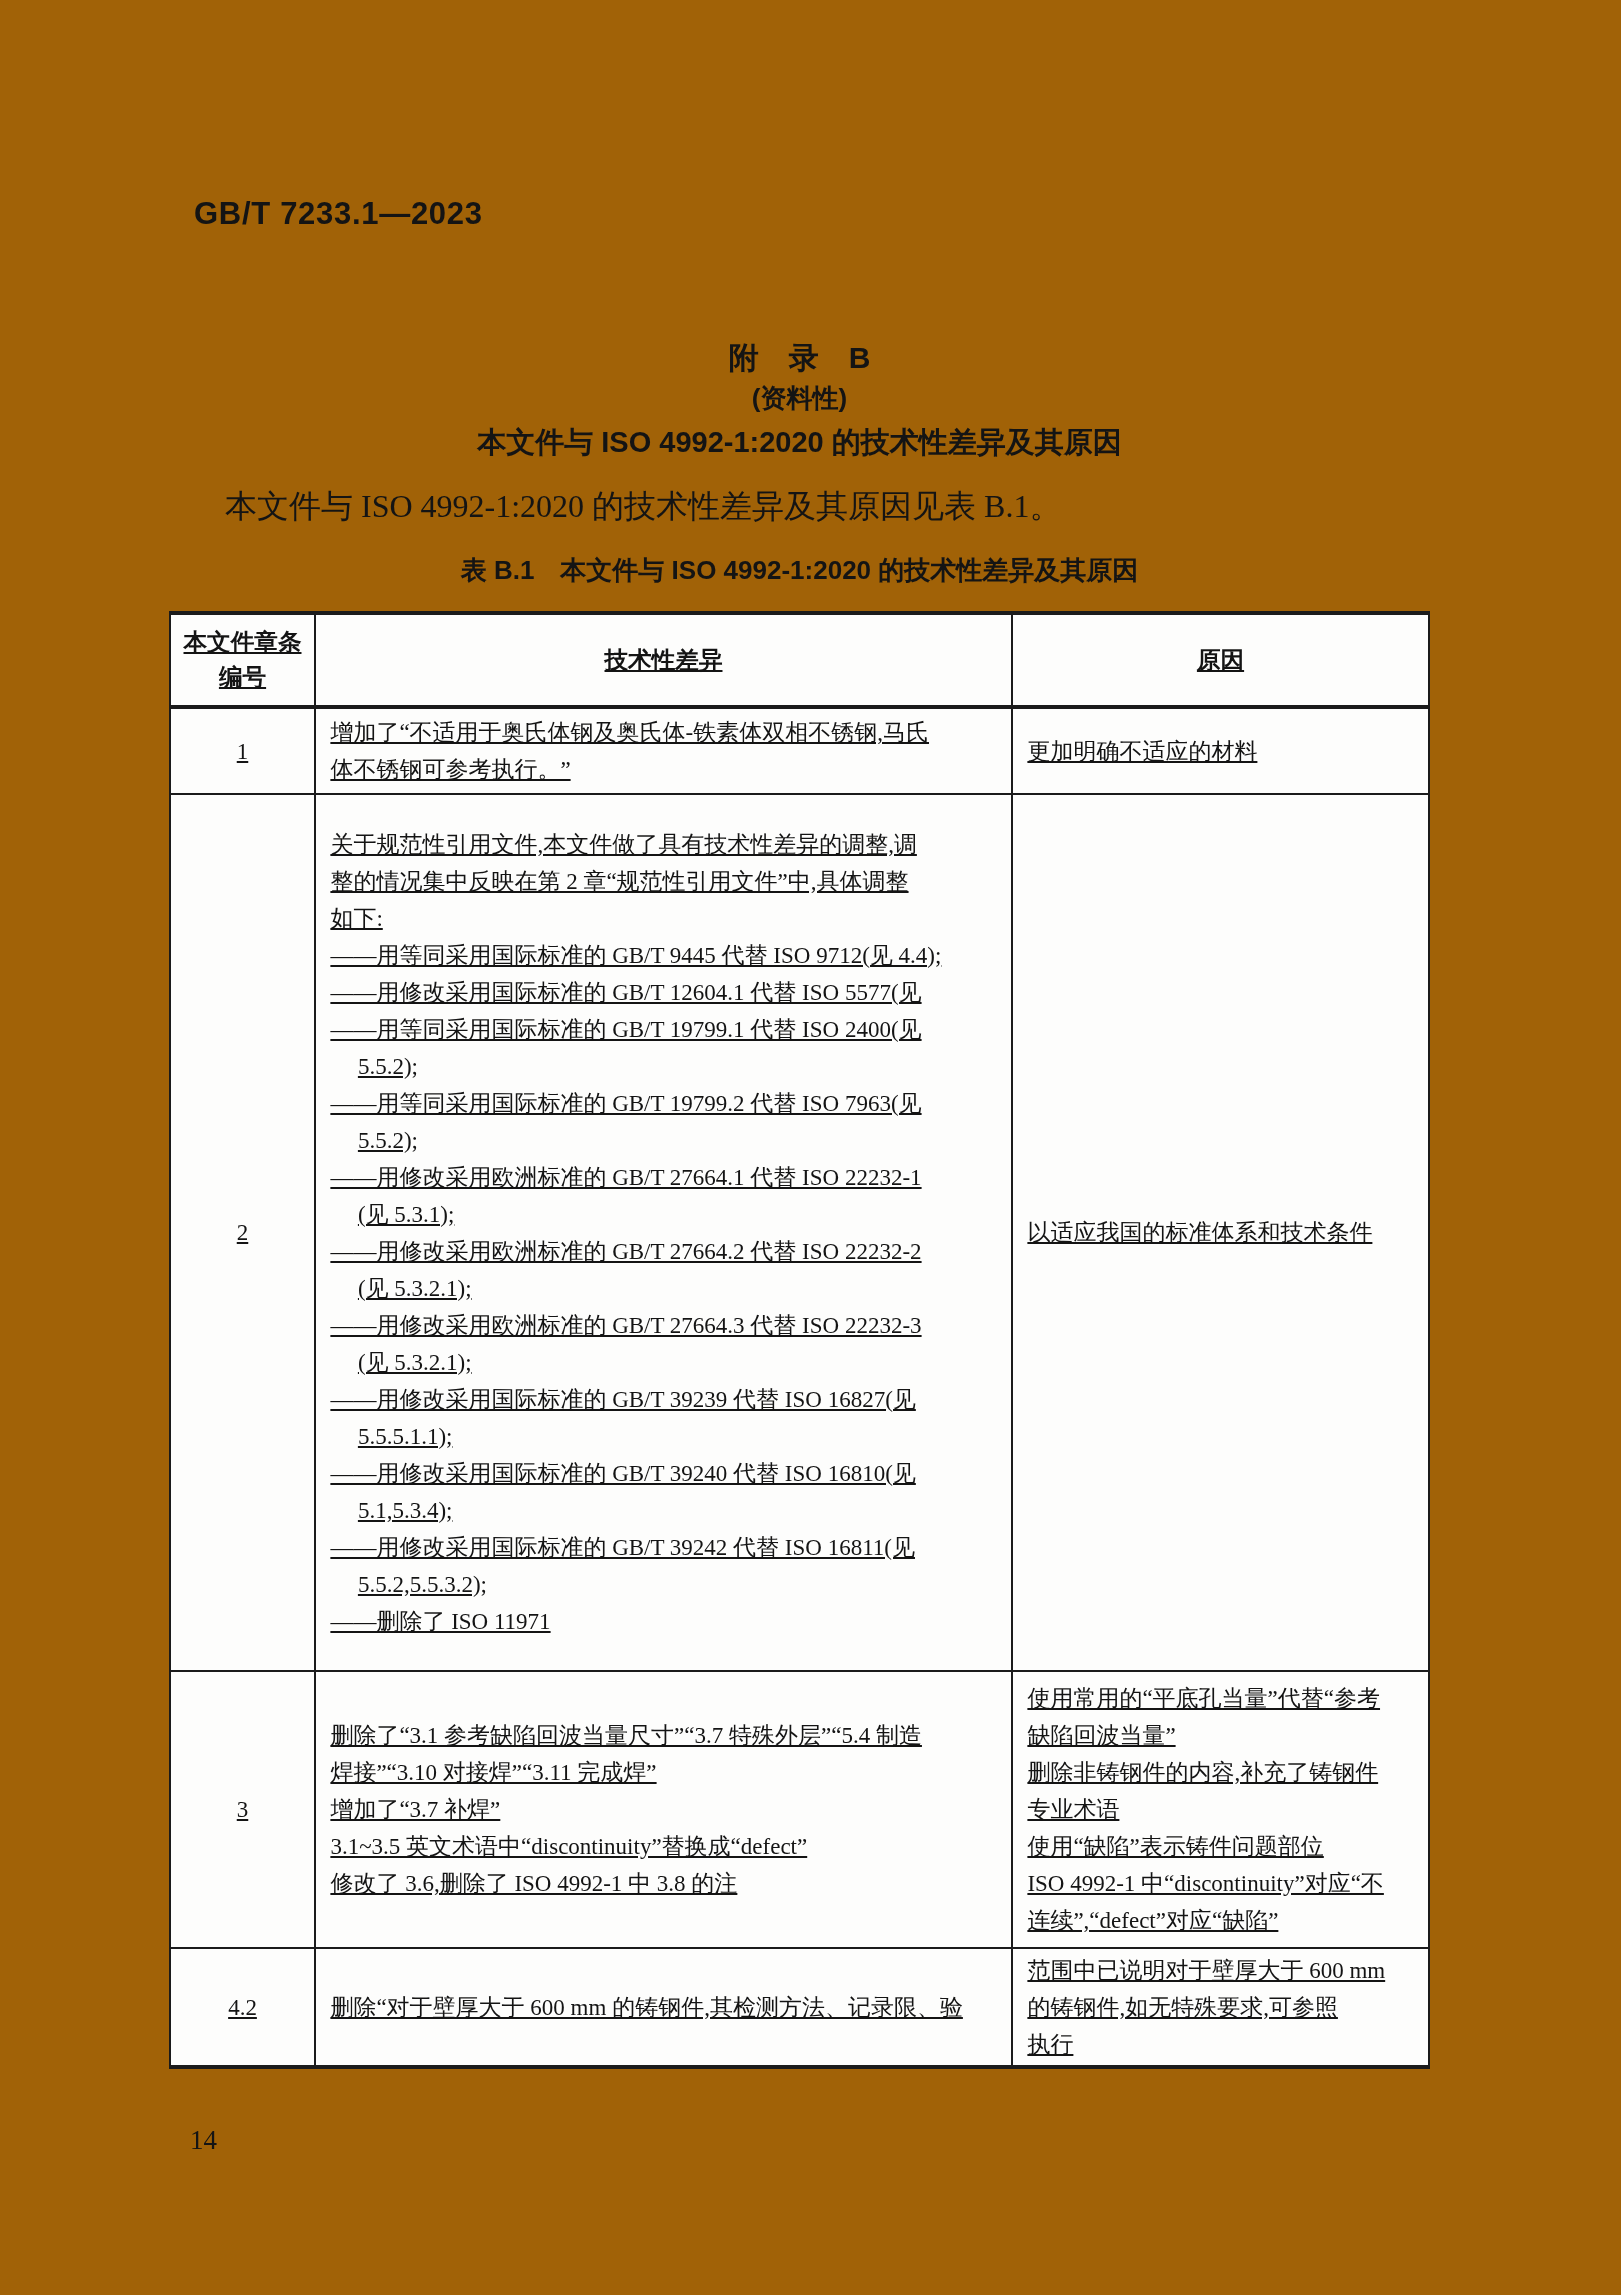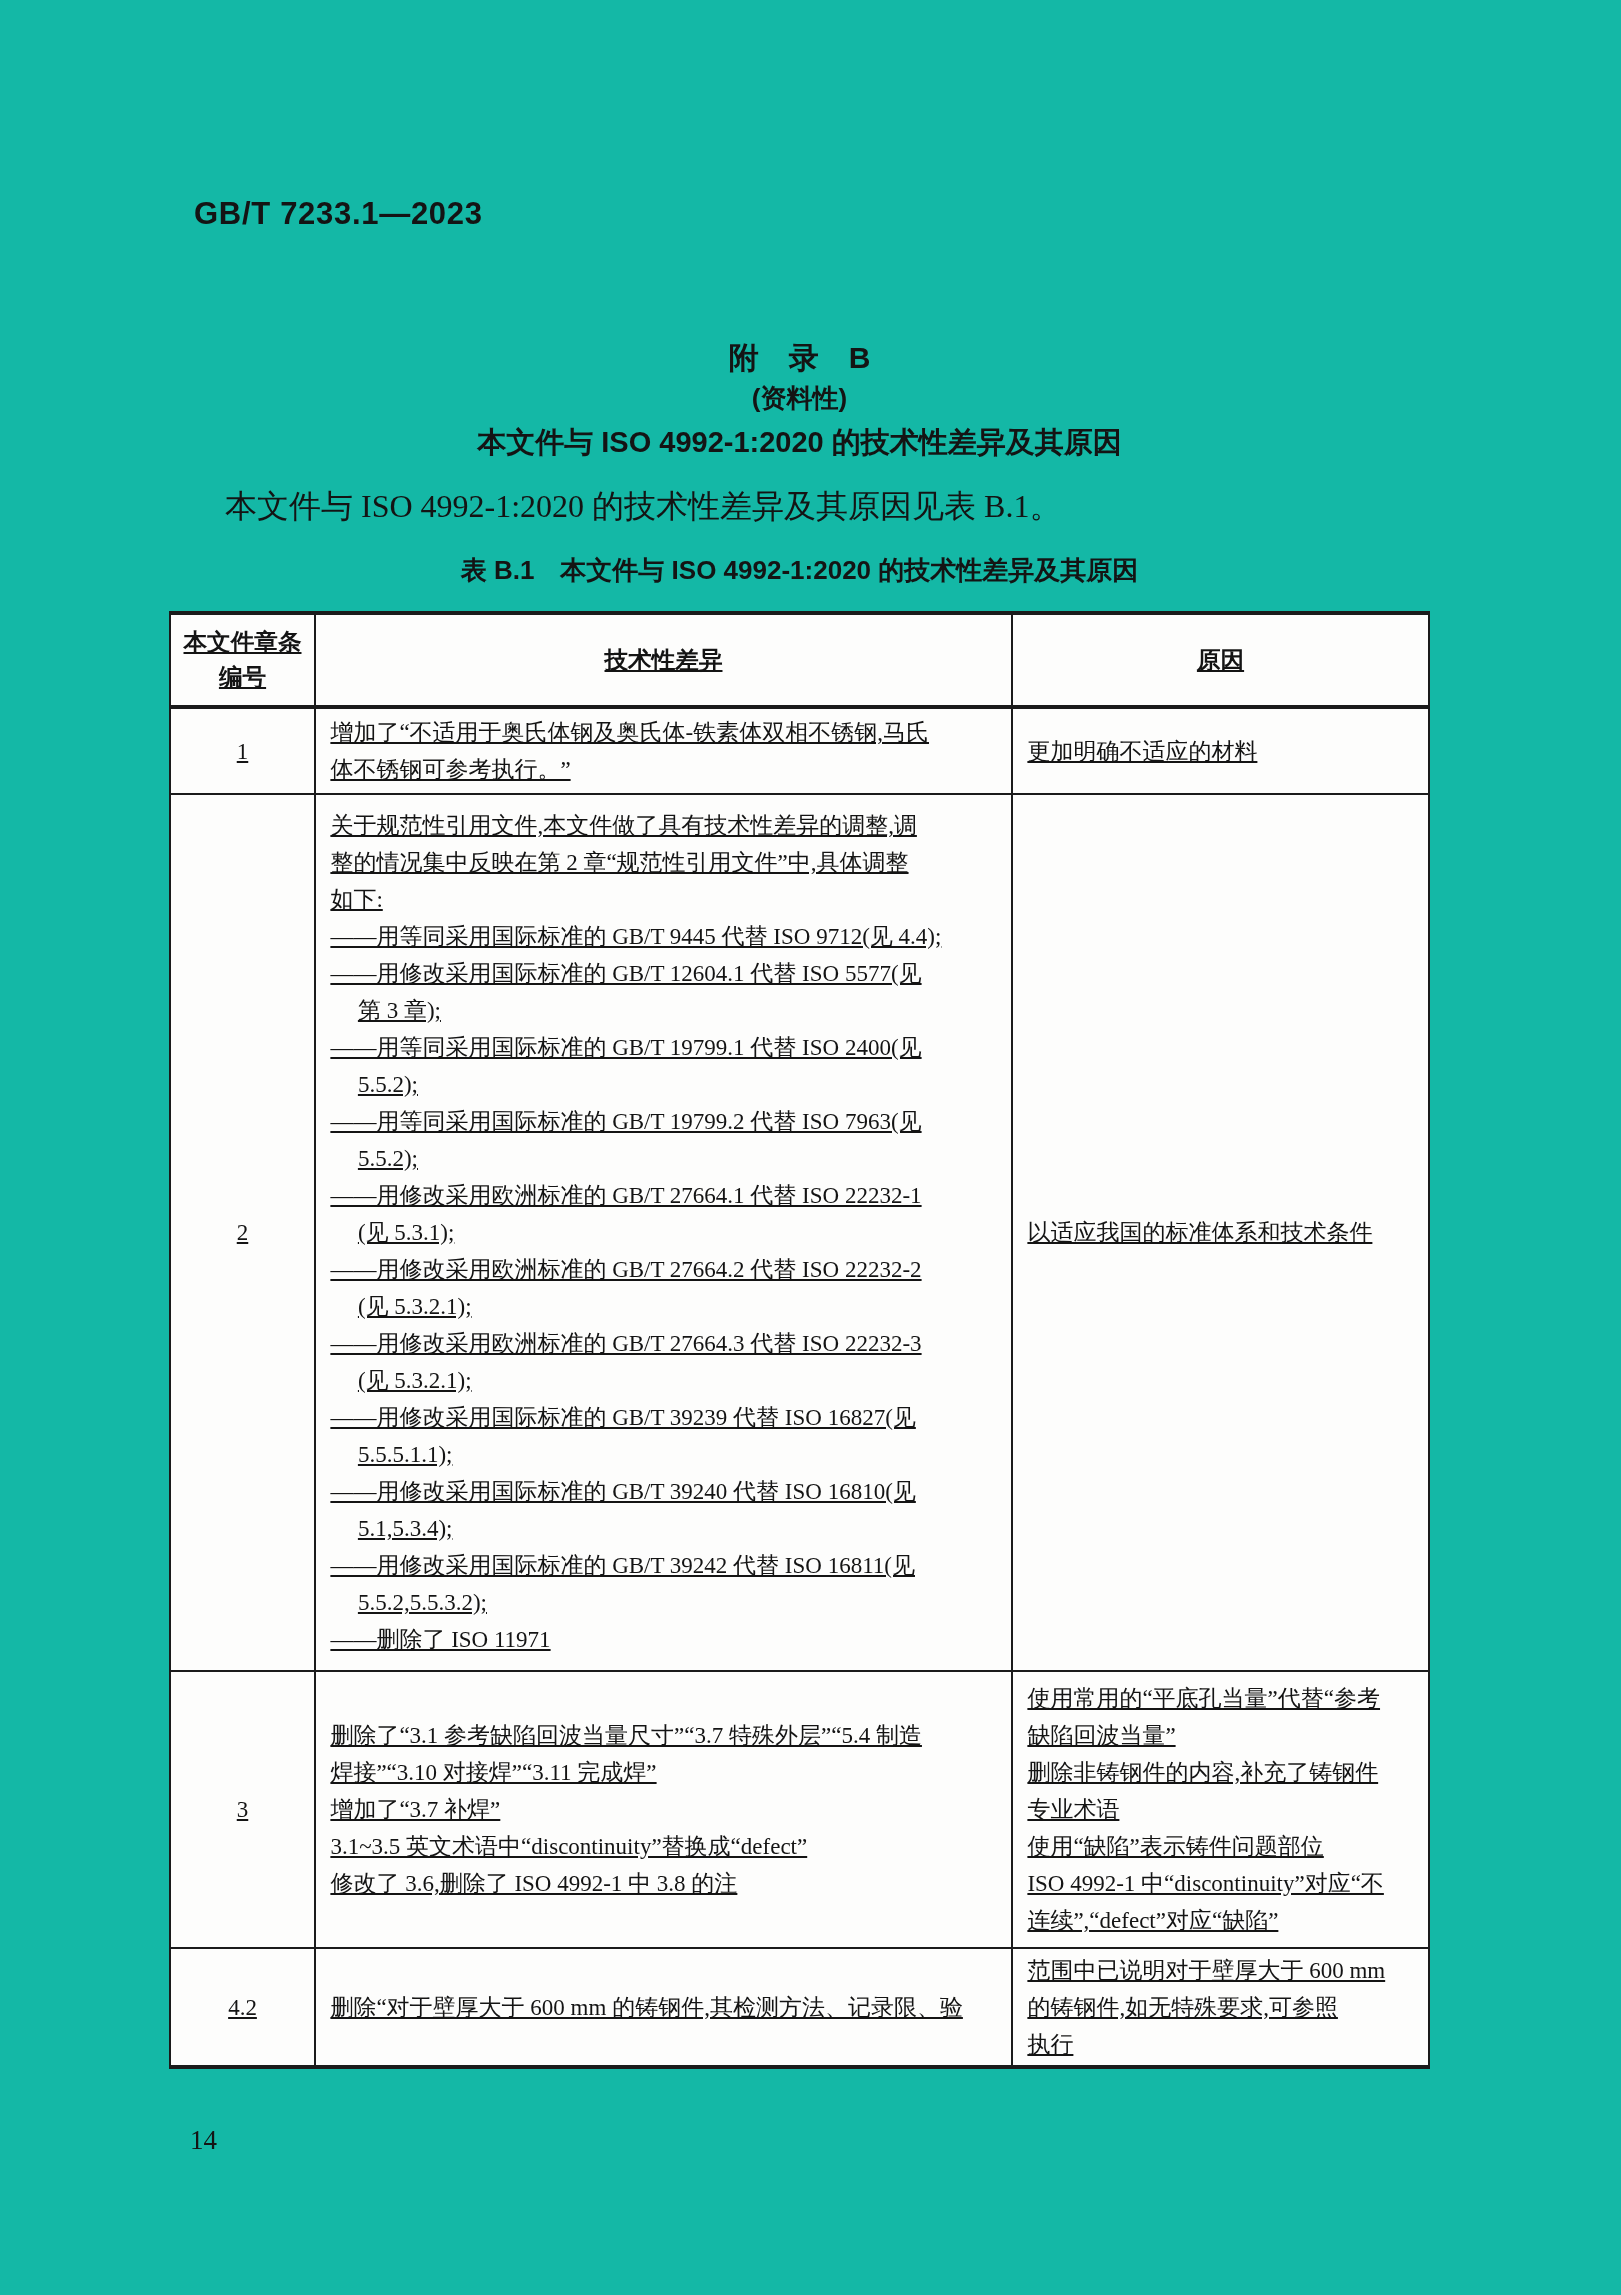--- a/index.html
+++ b/index.html
@@ -5,21 +5,21 @@
   html,body{margin:0;padding:0;}
   body{
     width:1622px;height:2295px;
     background:#f3f3f1;
     font-family:"Liberation Serif", serif;
     color:#141414;
   }
   .page{
     position:relative;
     width:1622px;height:2295px;
-    background:#14b8a6;
+    background:#a16207;
     overflow:hidden;
   }
   .doc-code{
     position:absolute;left:194px;top:196px;
     font-family:"Liberation Sans", sans-serif;
     font-weight:bold;font-size:31px;letter-spacing:0.7px;
   }
   .center-band{position:absolute;left:169px;width:1261px;text-align:center;}
   .t-appendix{top:338px;font-family:"Liberation Sans", sans-serif;font-weight:bold;font-size:30px;}
   .t-informative{top:381px;font-family:"Liberation Sans", sans-serif;font-weight:bold;font-size:26px;}
@@ -109,21 +109,20 @@
     </div>
 
     <div class="trow r2">
       <div class="c c1">2</div>
       <div class="c c2">
         <div class="tline">关于规范性引用文件,本文件做了具有技术性差异的调整,调</div>
         <div class="tline">整的情况集中反映在第 2 章“规范性引用文件”中,具体调整</div>
         <div class="tline">如下:</div>
         <div class="tline">——用等同采用国际标准的 GB/T 9445 代替 ISO 9712(见 4.4);</div>
         <div class="tline">——用修改采用国际标准的 GB/T 12604.1 代替 ISO 5577(见</div>
-        <div class="tline indent">第 3 章);</div>
         <div class="tline">——用等同采用国际标准的 GB/T 19799.1 代替 ISO 2400(见</div>
         <div class="tline indent">5.5.2);</div>
         <div class="tline">——用等同采用国际标准的 GB/T 19799.2 代替 ISO 7963(见</div>
         <div class="tline indent">5.5.2);</div>
         <div class="tline">——用修改采用欧洲标准的 GB/T 27664.1 代替 ISO 22232-1</div>
         <div class="tline indent">(见 5.3.1);</div>
         <div class="tline">——用修改采用欧洲标准的 GB/T 27664.2 代替 ISO 22232-2</div>
         <div class="tline indent">(见 5.3.2.1);</div>
         <div class="tline">——用修改采用欧洲标准的 GB/T 27664.3 代替 ISO 22232-3</div>
         <div class="tline indent">(见 5.3.2.1);</div>

